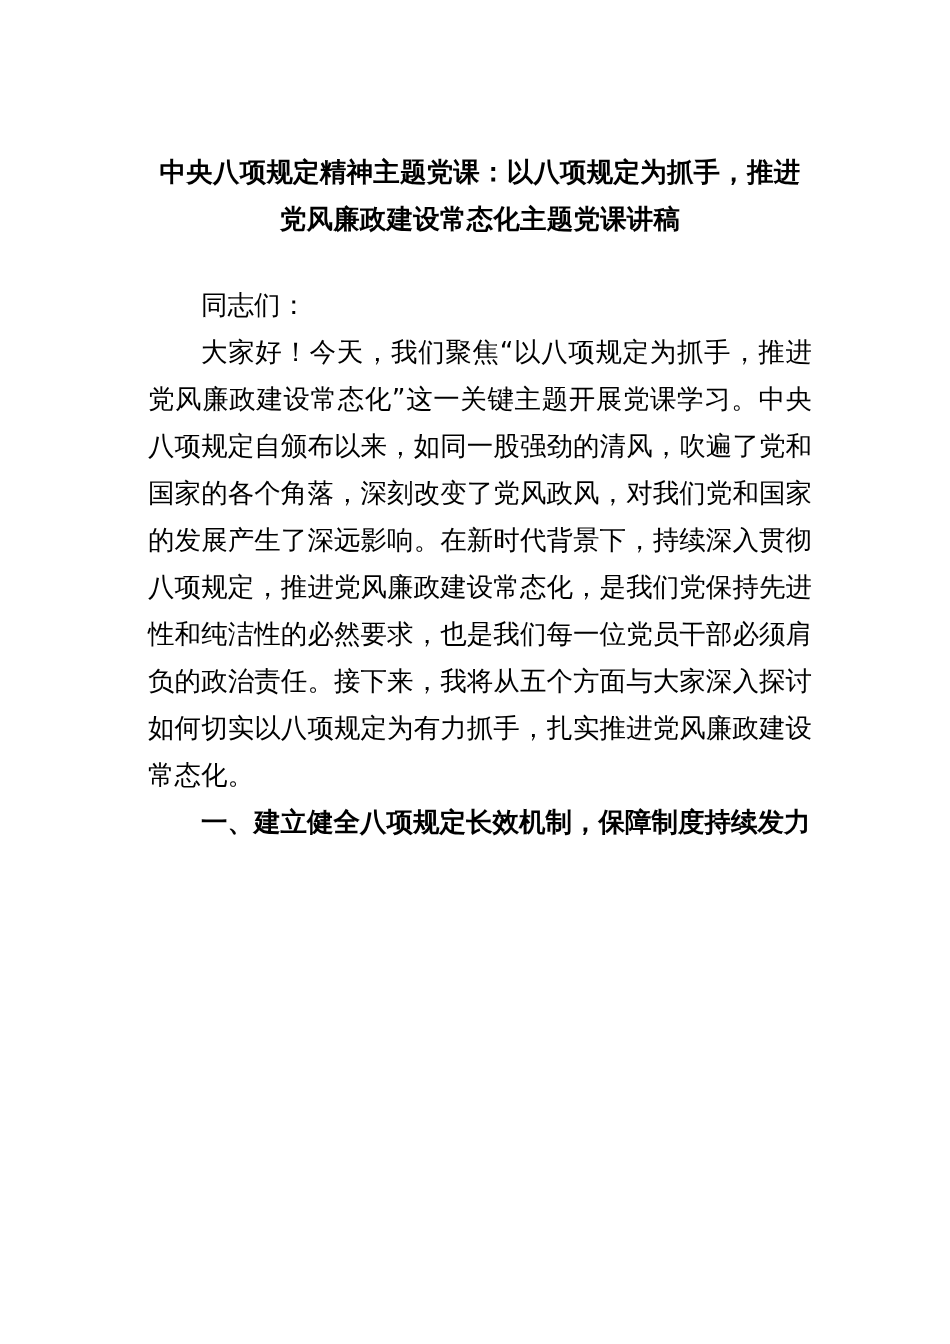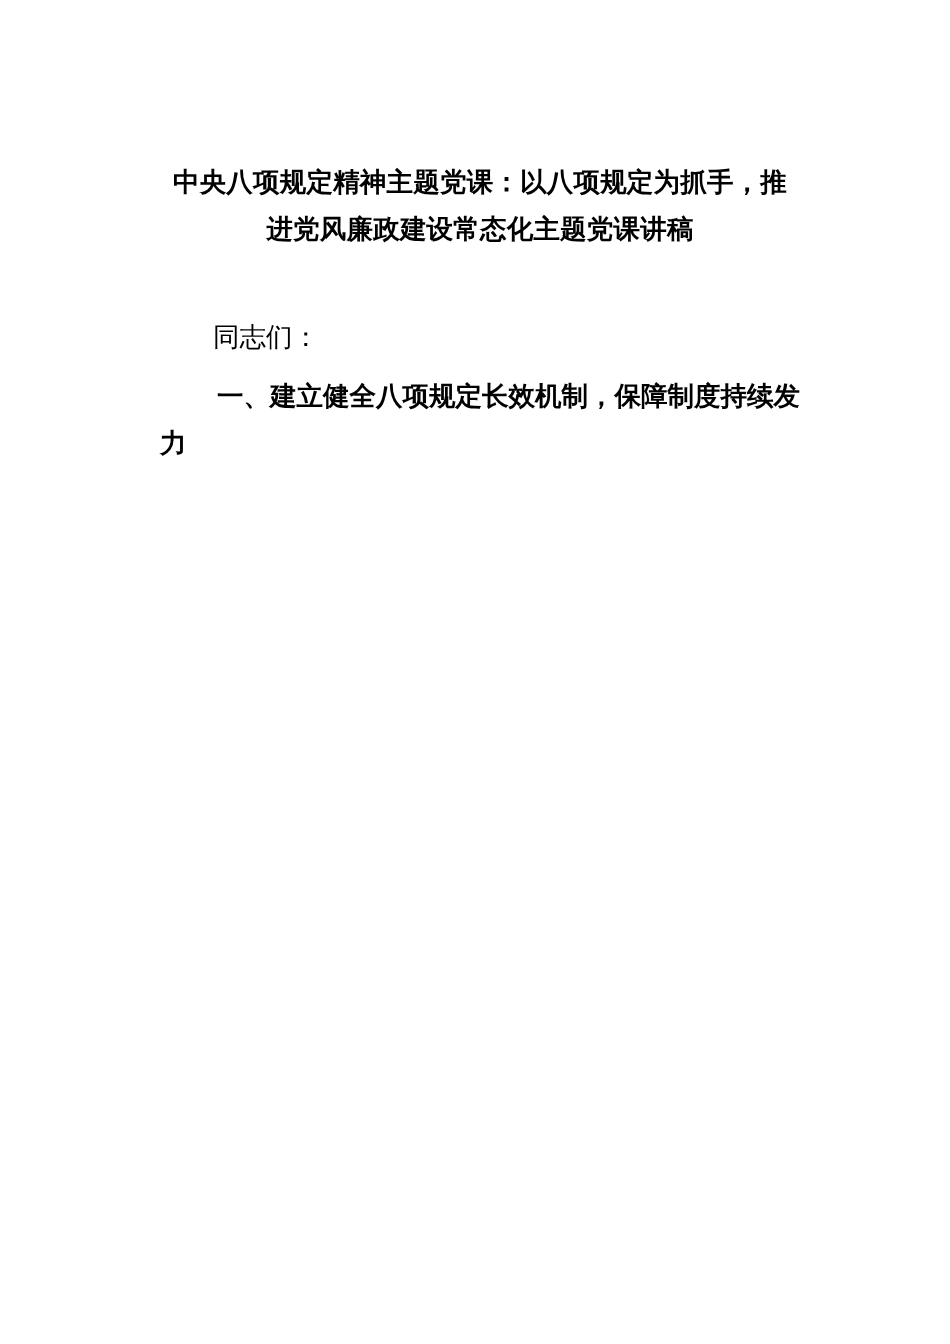--- a/index.html
+++ b/index.html
@@ -18,32 +18,32 @@
     color: #000000;
   }
   .content {
     position: absolute;
     left: 148px;
     top: 0;
     width: 664px;
   }
   
   .doc-title {
-    margin: 12px;
+    margin: 2px;
     padding-top: 146px;
     font-size: 26.5px;
     line-height: 47px;
     font-weight: 700;
     text-align: center;
     letter-spacing: 0.2px;
     word-break: break-all;
   }
   
   .para {
-    margin: 12px;
+    margin: 0;
     font-size: 26.5px;
     line-height: 47px;
     font-weight: 500;
     text-align: justify;
     text-align-last: left;
     text-justify: inter-character;
     text-indent: 2em;
     word-break: break-all;
     letter-spacing: 0px;
   }
@@ -61,18 +61,19 @@
 
 <div class="page">
   <div class="content">
 
     <h1 class="doc-title">中央八项规定精神主题党课：以八项规定为抓手，推进党风廉政建设常态化主题党课讲稿</h1>
 
     <div class="gap-after-title"></div>
 
     <p class="para">同志们：</p>
 
+    <p class="para">大家好！今天，我们聚焦“以八项规定为抓手，推进党风廉政建设常态化”这一关键主题开展党课学习。中央八项规定自颁布以来，如同一股强劲的清风，吹遍了党和国家的各个角落，深刻改变了党风政风，对我们党和国家的发展产生了深远影响。在新时代背景下，持续深入贯彻八项规定，推进党风廉政建设常态化，是我们党保持先进性和纯洁性的必然要求，也是我们每一位党员干部必须肩负的政治责任。接下来，我将从五个方面与大家深入探讨如何切实以八项规定为有力抓手，扎实推进党风廉政建设常态化。</p>
 
     <p class="para heading">一、建立健全八项规定长效机制，保障制度持续发力</p>
 
 
   </div>
 </div>
 
 </body></html>

